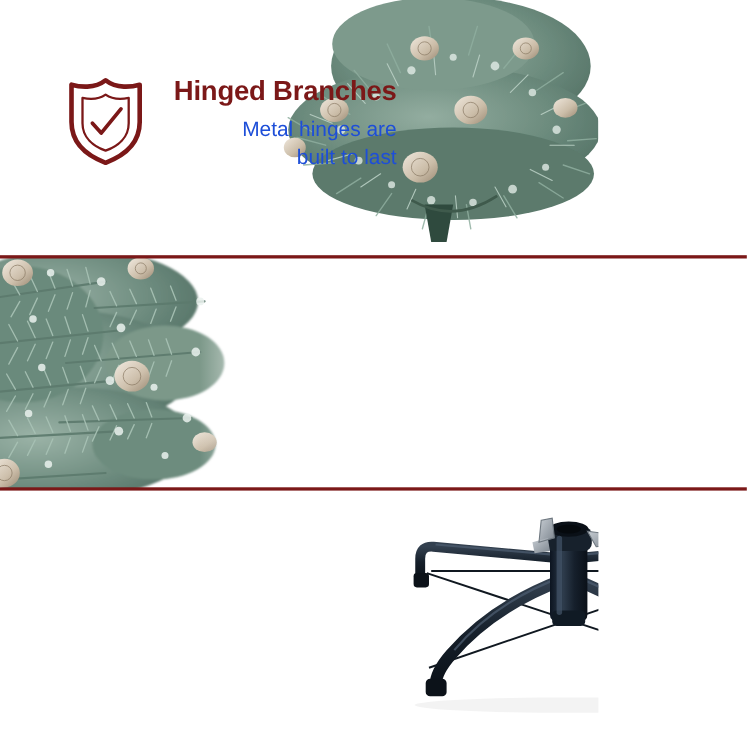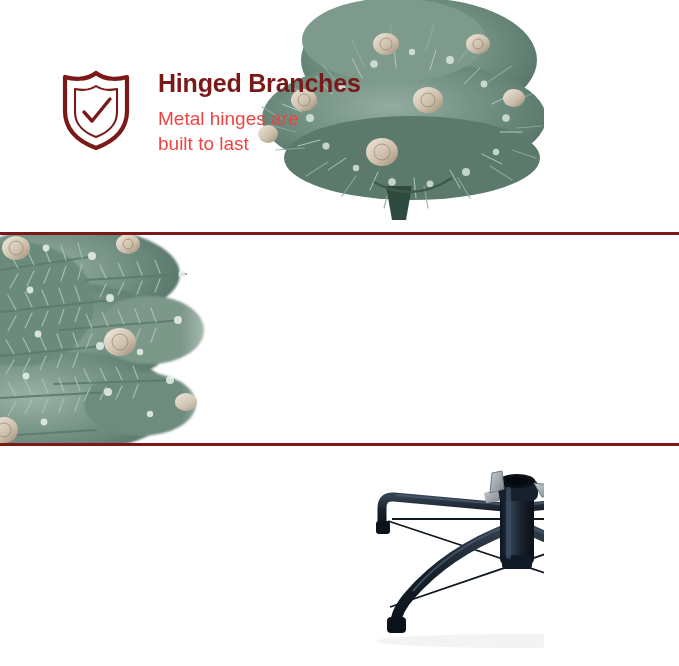--- a/index.html
+++ b/index.html
@@ -32,26 +32,27 @@
   .textblock { position:absolute; z-index:6; }
   .heading {
     color:#7B1818;
     font-size:25px;
     font-weight:bold;
     letter-spacing:-0.2px;
     line-height:1.1;
     white-space:nowrap;
   }
   .subtitle {
-    color:#ef4444;
+    color:#1d4ed8;
     font-size:19px;
     font-weight:300;
     line-height:1.32;
     margin-top:8px;
     white-space:pre-line;
+    text-align:right;
   }
 
   #text-1 { left:158px; top:70px; text-align:left; }
 
   
   .icon { position:absolute; z-index:6; }
   #icon-shield { left:58px; top:68px; width:76px; height:84px; }
 
   
   .photo { position:absolute; z-index:3; }

